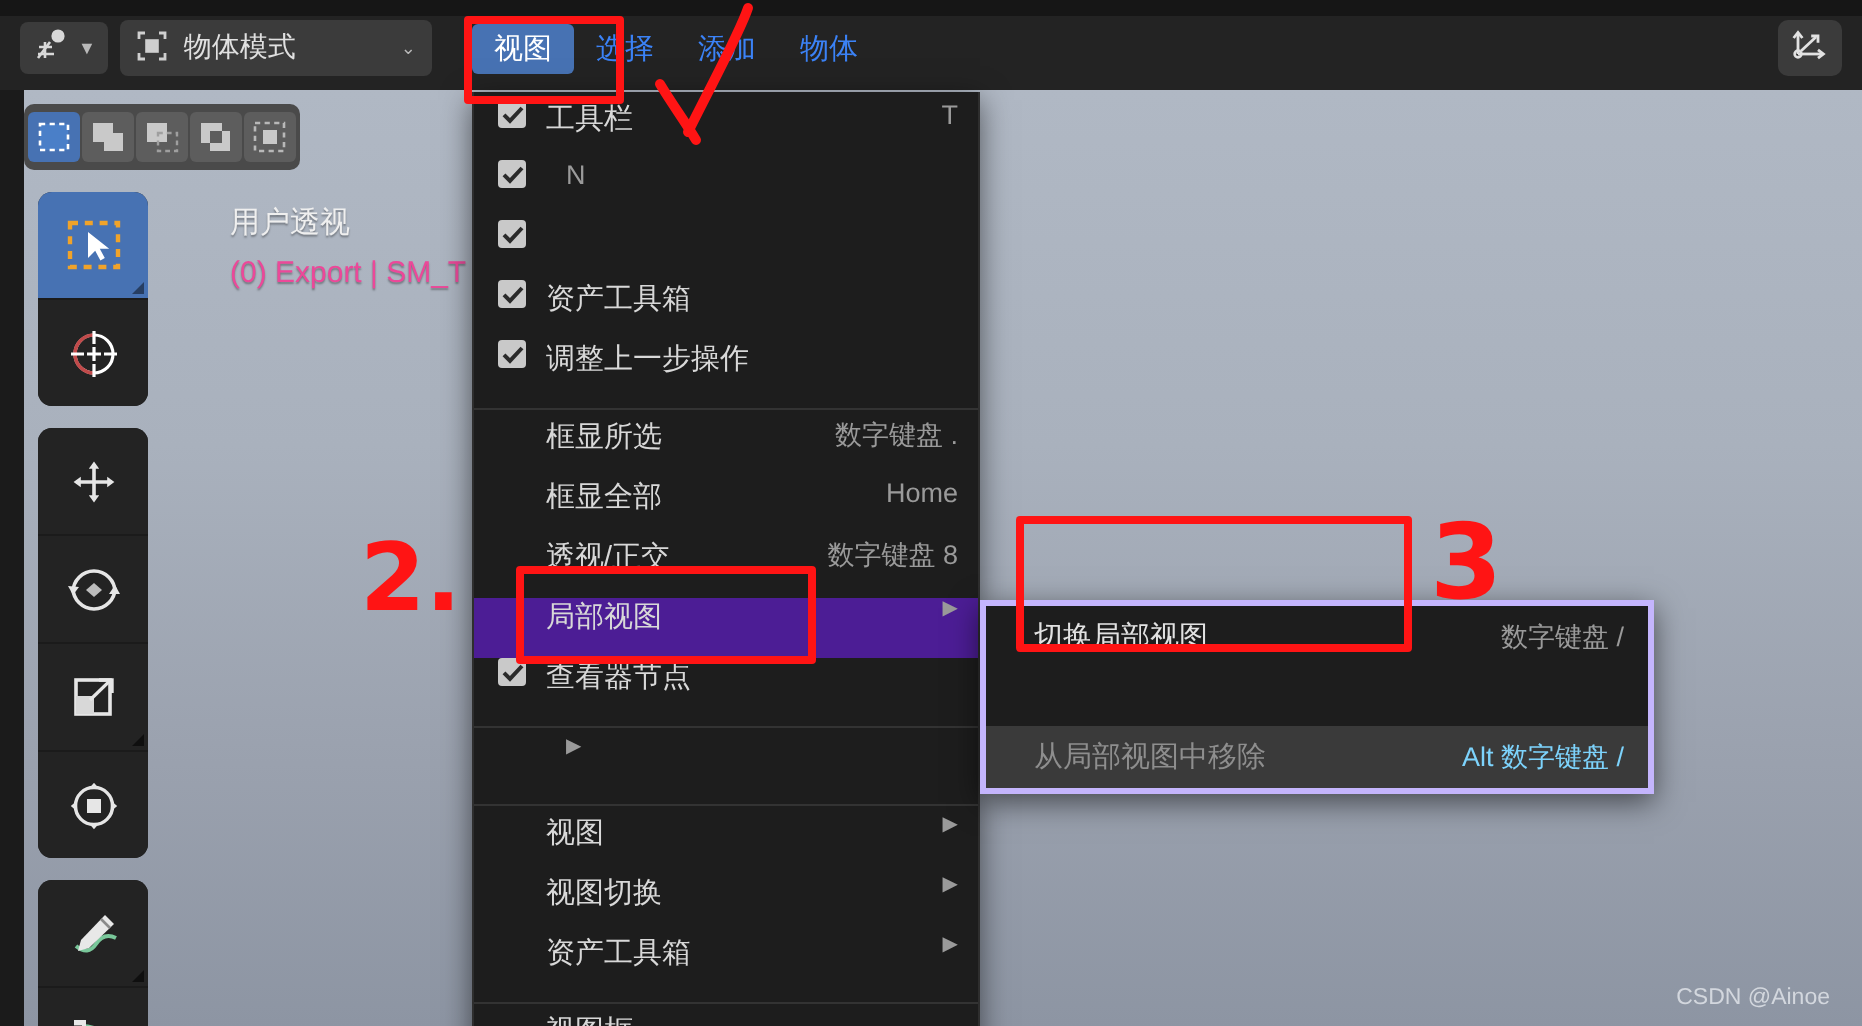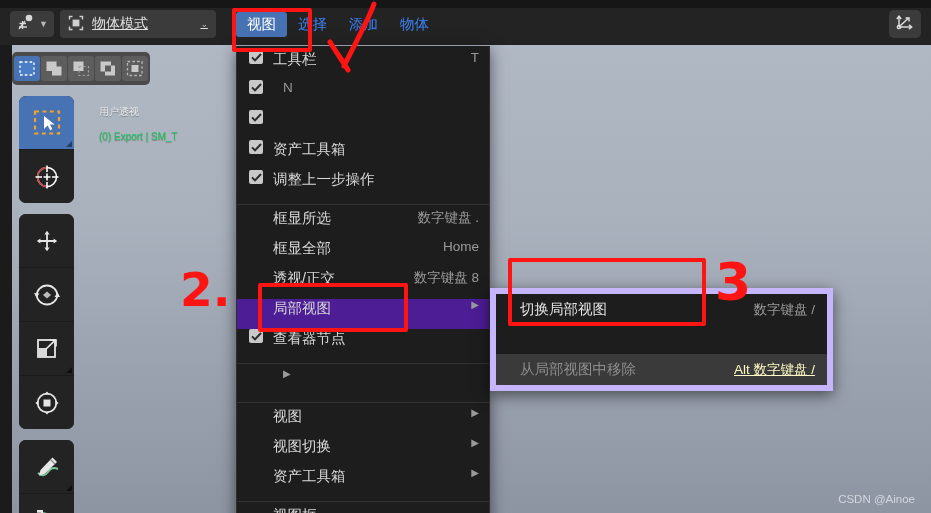--- a/index.html
+++ b/index.html
@@ -23,21 +23,21 @@
   .topbar-under{position:absolute;left:0;top:0;width:931px;height:8px;background:#161616;}
 
   
   .hdr-row{position:absolute;left:10px;top:11px;height:26px;display:flex;align-items:center;gap:6px;}
   .editor-btn{
     height:26px;display:flex;align-items:center;gap:3px;padding:0 6px;
     background:#3b3b3b;border-radius:4px;color:#d2d2d2;
   }
   .mode-btn{
     height:26px;min-width:140px;display:flex;align-items:center;gap:8px;padding:1px 8px;
-    background:#3b3b3b;border-radius:4px;color:#e0e0e0;font-size:14px;text-decoration:underline;
+    background:#3b3b3b;border-radius:4px;color:#e0e0e0;font-size:14px;
   }
   .mode-btn .lbl{flex:1;}
   .chev{font-size:9px;color:#b9b9b9;}
 
   .menu-bar{position:absolute;left:236px;top:12px;height:25px;display:flex;align-items:stretch;gap:0;}
   .menu-bar .mitem{
     padding:0 11px;display:flex;align-items:center;font-size:14.5px;color:#3b82f6;border-radius:3px;
   }
   .menu-bar .mitem.active{background:#4772b3;color:#ffffff;}
 
@@ -66,23 +66,23 @@
   }
   .tool:last-child{border-bottom:none;}
   .tool.on{background:#4772b3;}
   .tool .corner{
     position:absolute;right:2px;bottom:2px;width:0;height:0;
     border-left:6px solid transparent;border-bottom:6px solid rgba(0,0,0,.55);
   }
   .tool.on .corner{border-bottom-color:rgba(0,0,0,.45);}
 
   
-  .vp-text{position:absolute;left:99px;top:99px;z-index:3;color:#efefef;
-    font-size:10px;line-height:25px;text-shadow:0 1px 1px rgba(0,0,0,.35);}
-  .vp-text .l2{color:#22c55e;}
+  .vp-text{position:absolute;left:115px;top:99px;z-index:3;color:#efefef;
+    font-size:15px;line-height:25px;text-shadow:0 1px 1px rgba(0,0,0,.35);}
+  .vp-text .l2{color:#ec4899;}
 
   
   .menu{
     position:absolute;left:236px;top:46px;width:252px;background:#1d1d1d;
     border:1px solid #2e2e2e;border-top:none;z-index:20;
     box-shadow:0 4px 14px rgba(0,0,0,.55);
     padding:4px 0 0 0;
   }
   .mrow{
     height:30px;display:flex;padding:0 10px 0 12px;color:#d8d8d8;font-size:14.5px;
@@ -95,28 +95,28 @@
   }
   .mrow .cb svg{display:block;}
   .mrow .indent{width:24px;flex:0 0 24px;}
   .mrow .txt{flex:1;white-space:nowrap;}
   .mrow .sc{color:#9a9a9a;font-size:13.5px;white-space:nowrap;margin-left:10px;}
   .mrow .arw{color:#9a9a9a;font-size:10px;margin-left:10px;}
   .msep{height:1px;background:#333333;margin:4px 0;}
 
   
   .submenu{
-    position:absolute;left:490px;top:288px;width:331px;background:#1d1d1d;
-    border:6px solid #c4b5fd;z-index:25;box-shadow:0 4px 14px rgba(0,0,0,.55);
+    position:absolute;left:490px;top:300px;width:331px;background:#1d1d1d;
+    border:3px solid #c4b5fd;z-index:25;box-shadow:0 4px 14px rgba(0,0,0,.55);
   }
   .srow{height:31px;display:flex;align-items:center;padding:0 12px 0 24px;font-size:14.5px;color:#e2e2e2;}
   .srow.dis{background:#3a3a3a;color:#8e8e8e;margin-top:29px;}
   .srow .txt{flex:1;white-space:nowrap;}
   .srow .sc{color:#9a9a9a;font-size:13.5px;}
-  .srow.dis .sc{color:#fef9c3;text-decoration:underline;}
+  .srow.dis .sc{color:#7dd3fc;}
 
   
   .ann{position:absolute;z-index:40;pointer-events:none;}
   .rect{position:absolute;z-index:40;border:4px solid #ff1414;border-radius:2px;}
   .rnum{
     position:absolute;z-index:40;color:#ff1414;font-weight:bold;
     font-family:"DejaVu Sans",sans-serif;
   }
 
   .watermark{

